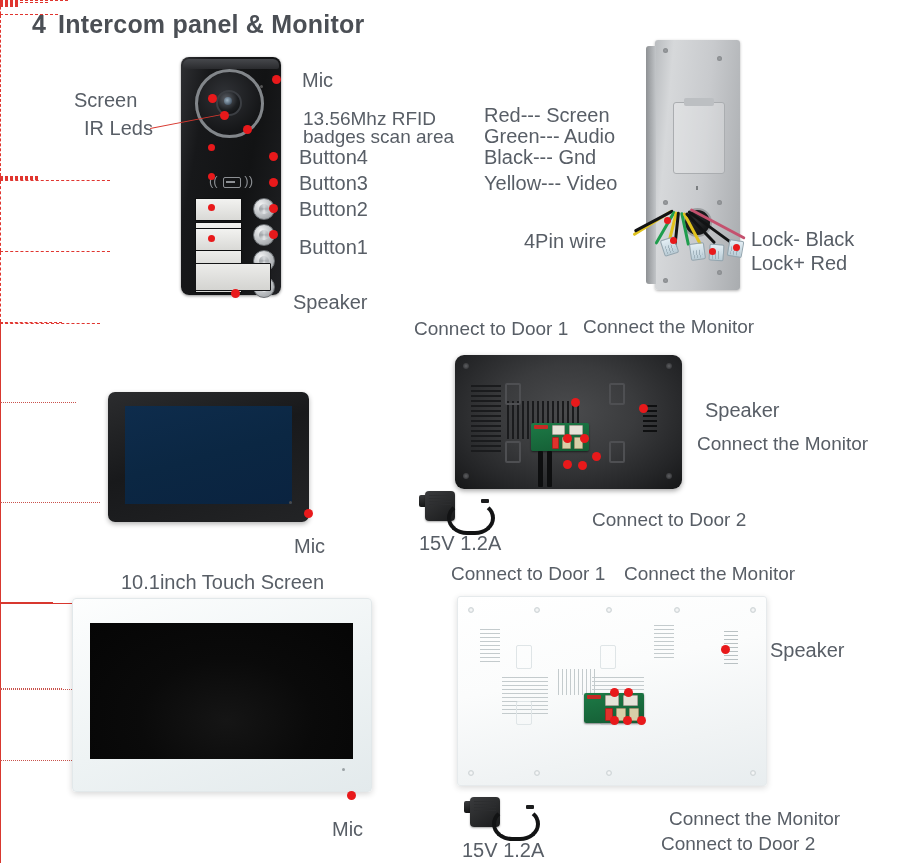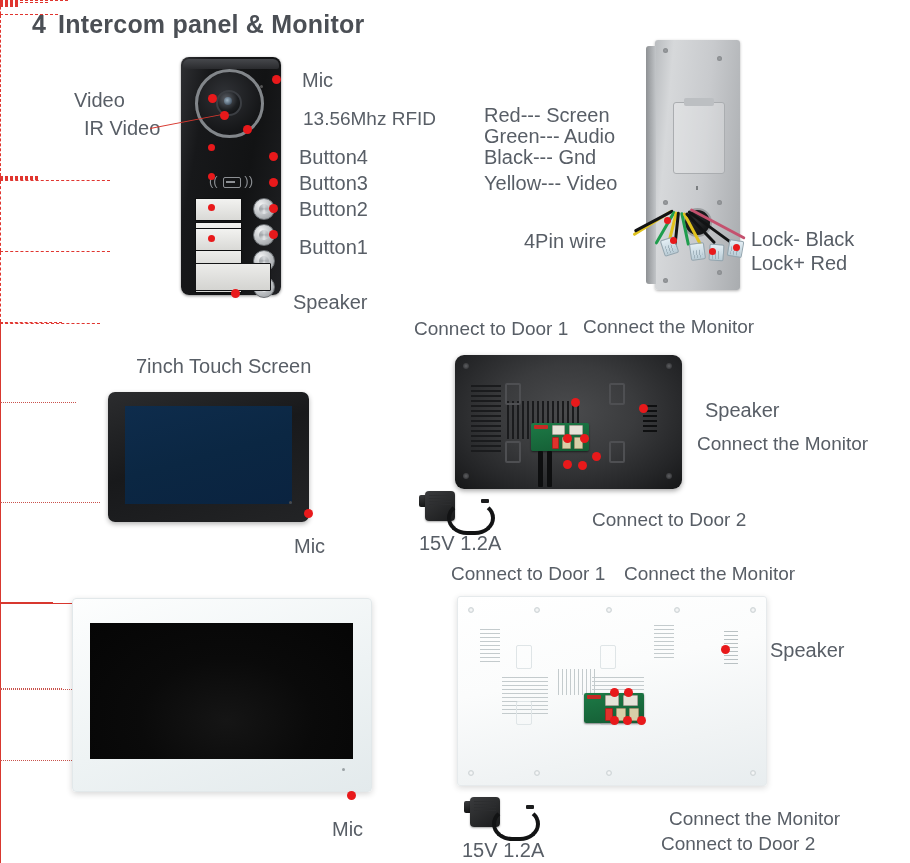--- a/index.html
+++ b/index.html
@@ -176,35 +176,36 @@
     <div class="btn" style="top:167px"></div>
     <div class="btn" style="top:193px"></div>
     <div class="btn" style="top:219px"></div>
 
   </div>
 
   <div style="position:absolute;left:195px;top:263px;width:76px;height:28px;background:linear-gradient(180deg,#ececea,#d4d4d1);border:1px solid #141517;box-sizing:border-box;border-radius:1px;"></div>
 
   <div style="position:absolute;left:195px;top:228px;width:47px;height:23px;background:linear-gradient(180deg,#f2f2f0,#d9d9d6);border:1px solid #0e0f10;box-sizing:border-box;"></div>
 
-  <div class="lbl t20" style="left:74px;top:89px">Video</div>
+  <div class="lbl t20" style="left:74px;top:89px">Screen</div>
   <div class="ln-h" style="left:142px;top:98px;width:68px;"></div>
   <div class="dot" style="left:208px;top:94px"></div>
 
-  <div class="lbl t20" style="left:84px;top:117px">IR Video</div>
+  <div class="lbl t20" style="left:84px;top:117px">IR Leds</div>
   <div class="diag" style="left:150px;top:128px;width:74px;transform:rotate(-11deg);"></div>
   <div class="dot" style="left:220px;top:111px"></div>
 
   <div class="dot" style="left:272px;top:75px"></div>
   <div class="ln-h" style="left:281px;top:80px;width:18px;"></div>
   <div class="lbl t20" style="left:302px;top:69px">Mic</div>
 
   <div class="dot" style="left:243px;top:125px"></div>
   <div class="ln-h" style="left:252px;top:130px;width:48px;"></div>
   <div class="lbl t19" style="left:303px;top:108px">13.56Mhz RFID</div>
+  <div class="lbl t19" style="left:303px;top:126px">badges scan area</div>
 
   <div class="dot" style="left:269px;top:152px"></div>
   <div class="ln-h" style="left:278px;top:157px;width:18px;"></div>
   <div class="lbl t20" style="left:299px;top:146px">Button4</div>
 
   <div class="dot" style="left:269px;top:178px"></div>
   <div class="ln-h" style="left:278px;top:183px;width:18px;"></div>
   <div class="lbl t20" style="left:299px;top:172px">Button3</div>
 
   <div class="dot" style="left:269px;top:204px"></div>
@@ -272,21 +273,20 @@
   <div class="ln-h" style="left:612px;top:256px;width:100px;"></div>
   <div class="dot sm" style="left:664px;top:217px"></div>
   <div class="dot sm" style="left:670px;top:237px"></div>
   <div class="dot sm" style="left:709px;top:248px"></div>
   <div class="dot sm" style="left:733px;top:244px"></div>
   <div class="lbl t20" style="left:524px;top:230px">4Pin wire</div>
 
   <div class="lbl t20" style="left:751px;top:228px">Lock- Black</div>
   <div class="lbl t20" style="left:751px;top:252px">Lock+ Red</div>
 
-  <div class="lbl t20" style="left:136px;top:355px">7inch Touch Screen</div>
   <div class="ln-v sol" style="left:231px;top:378px;height:56px;"></div>
   <div class="dot" style="left:227px;top:432px"></div>
 
   <div id="mon7">
     <div class="screen"></div>
     <div class="micpt"></div>
   </div>
 
   <div class="dot" style="left:304px;top:509px"></div>
   <div class="ln-v sol" style="left:308px;top:516px;height:22px;"></div>
@@ -346,20 +346,21 @@
 
   <div class="adapter" style="left:419px;top:483px">
     <div class="prong"></div>
     <div class="body"></div>
     <div class="cord"></div>
     <div class="tip"></div>
   </div>
   <div class="ln-h dotd" style="left:489px;top:506px;width:82px;"></div>
   <div class="lbl t20" style="left:419px;top:532px">15V 1.2A</div>
 
+  <div class="lbl t20" style="left:121px;top:571px">10.1inch Touch Screen</div>
   <div class="ln-v sol" style="left:216px;top:596px;height:50px;"></div>
   <div class="dot" style="left:212px;top:643px"></div>
 
   <div id="mon10">
     <div class="screen"></div>
     <div class="micpt"></div>
   </div>
 
   <div class="dot" style="left:347px;top:791px"></div>
   <div class="ln-v sol" style="left:351px;top:798px;height:20px;"></div>

